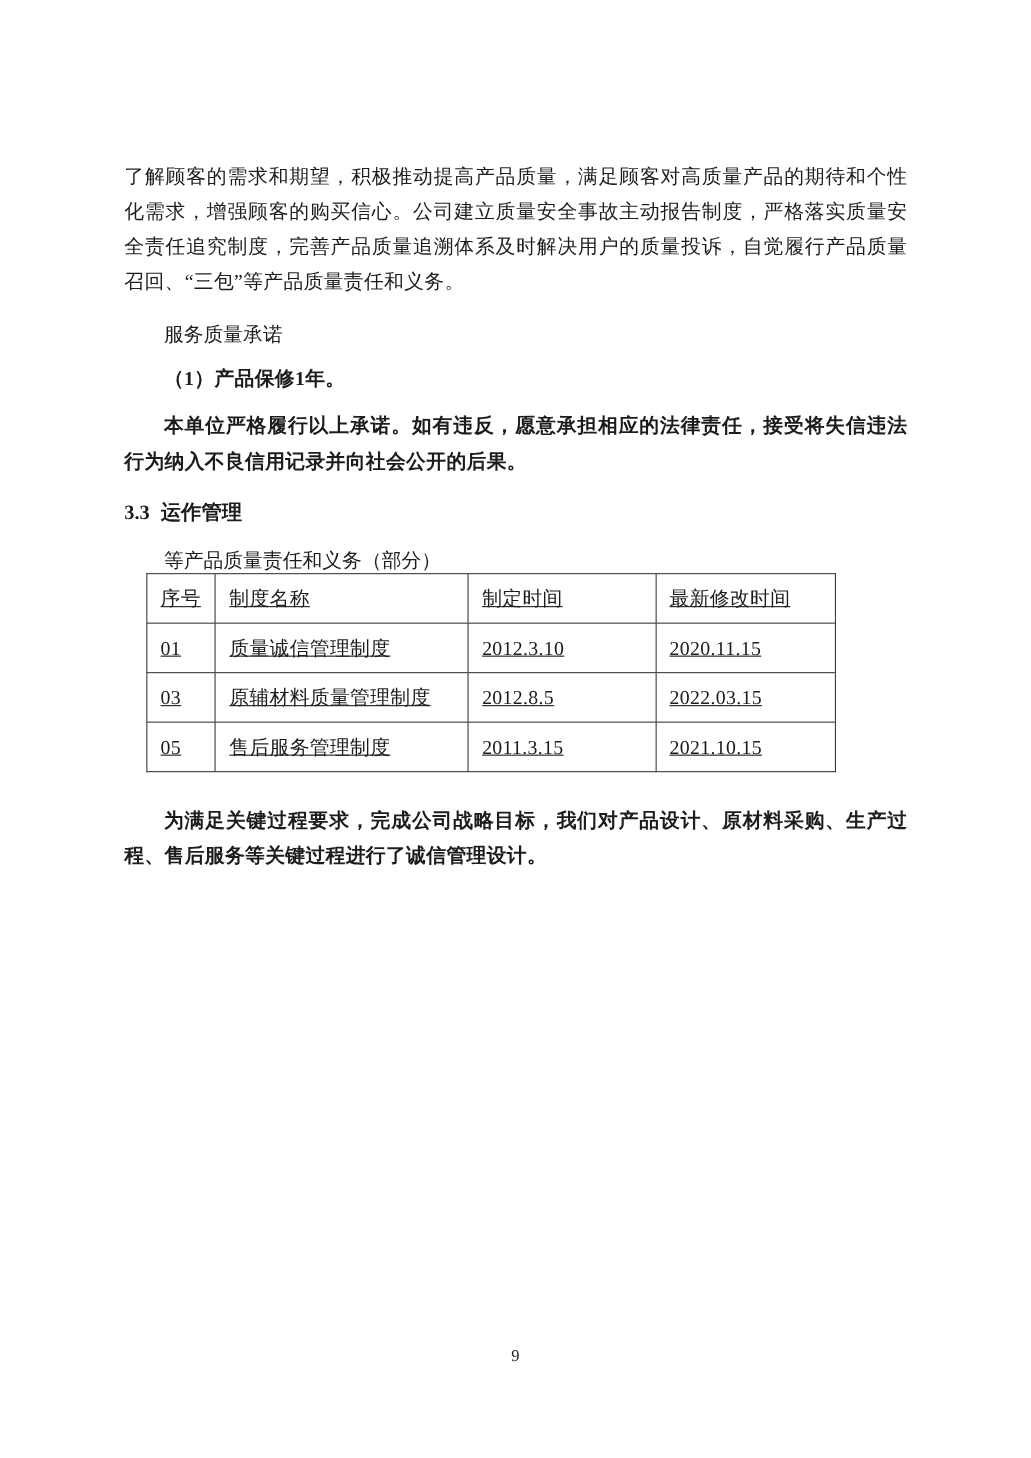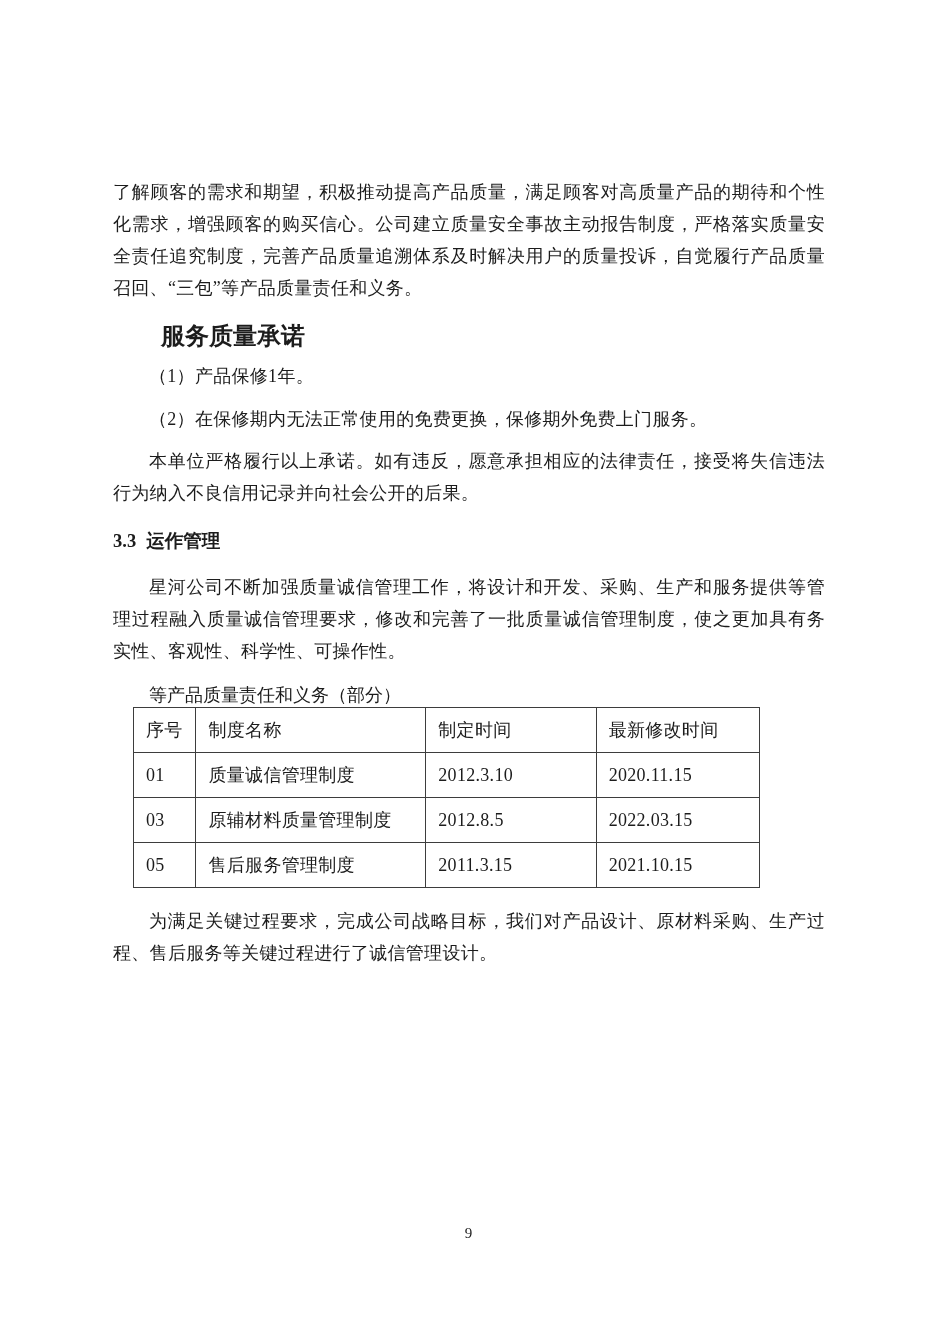--- a/index.html
+++ b/index.html
@@ -14,56 +14,57 @@
     background: #ffffff;
     font-family: "Liberation Serif", "DejaVu Serif", serif;
     color: #1c1c1c;
     overflow: hidden;
     box-sizing: border-box;
   }
   .content {
     position: absolute;
     left: 113px;
     right: 112px;
-    top: 176px;
+    top: 144px;
   }
   .para {
     font-size: 18px;
     line-height: 32px;
     text-align: justify;
     margin: 0 0 16px 0;
     letter-spacing: 0.3px;
   }
-  .indent { text-indent: 2em; }
+  .indent { text-indent: 2em; font-weight: bold; }
   .item { margin-bottom: 11px; }
   .service-heading {
-    font-size: 24px;
+    font-size: 18px;
     line-height: 32px;
-    font-weight: bold;
+    font-weight: normal;
     text-indent: 2em;
     margin: 0 0 8px 0;
   }
   .section-heading {
     font-size: 18.5px;
     line-height: 32px;
     font-weight: bold;
     margin: 0 0 14px 0;
   }
   .section-heading .sec-no { margin-right: 10px; }
   .table-caption {
     font-size: 18px;
     line-height: 24px;
     text-indent: 2em;
     margin: 0;
   }
   table.rules {
     border-collapse: collapse;
-    margin: 0 0 17px 20px;
+    margin: 0 0 28px 20px;
     table-layout: fixed;
     width: 627px;
+    text-decoration: underline;
   }
   table.rules th, table.rules td {
     border: 1.5px solid #3d3d3d;
     font-size: 18px;
     font-weight: normal;
     text-align: left;
     padding: 0 0 0 12px;
     height: 44px;
     vertical-align: middle;
     letter-spacing: 0.3px;
@@ -88,27 +89,25 @@
 <body>
 
 <div class="page">
   <div class="content">
 
     <p class="para">了解顾客的需求和期望，积极推动提高产品质量，满足顾客对高质量产品的期待和个性化需求，增强顾客的购买信心。公司建立质量安全事故主动报告制度，严格落实质量安全责任追究制度，完善产品质量追溯体系及时解决用户的质量投诉，自觉履行产品质量召回、“三包”等产品质量责任和义务。</p>
 
     <p class="service-heading">服务质量承诺</p>
 
     <p class="para indent item">（1）产品保修1年。</p>
-    <p class="para indent item" style="margin-bottom:10px">（2）在保修期内无法正常使用的免费更换，保修期外免费上门服务。</p>
 
     <p class="para indent">本单位严格履行以上承诺。如有违反，愿意承担相应的法律责任，接受将失信违法行为纳入不良信用记录并向社会公开的后果。</p>
 
     <h3 class="section-heading"><span class="sec-no">3.3</span><span>运作管理</span></h3>
 
-    <p class="para indent">星河公司不断加强质量诚信管理工作，将设计和开发、采购、生产和服务提供等管理过程融入质量诚信管理要求，修改和完善了一批质量诚信管理制度，使之更加具有务实性、客观性、科学性、可操作性。</p>
 
     <p class="table-caption">等产品质量责任和义务（部分）</p>
 
     <table class="rules">
       <colgroup>
         <col class="col-no">
           <col class="col-name">
           <col class="col-made">
           <col class="col-mod">
       </colgroup>

